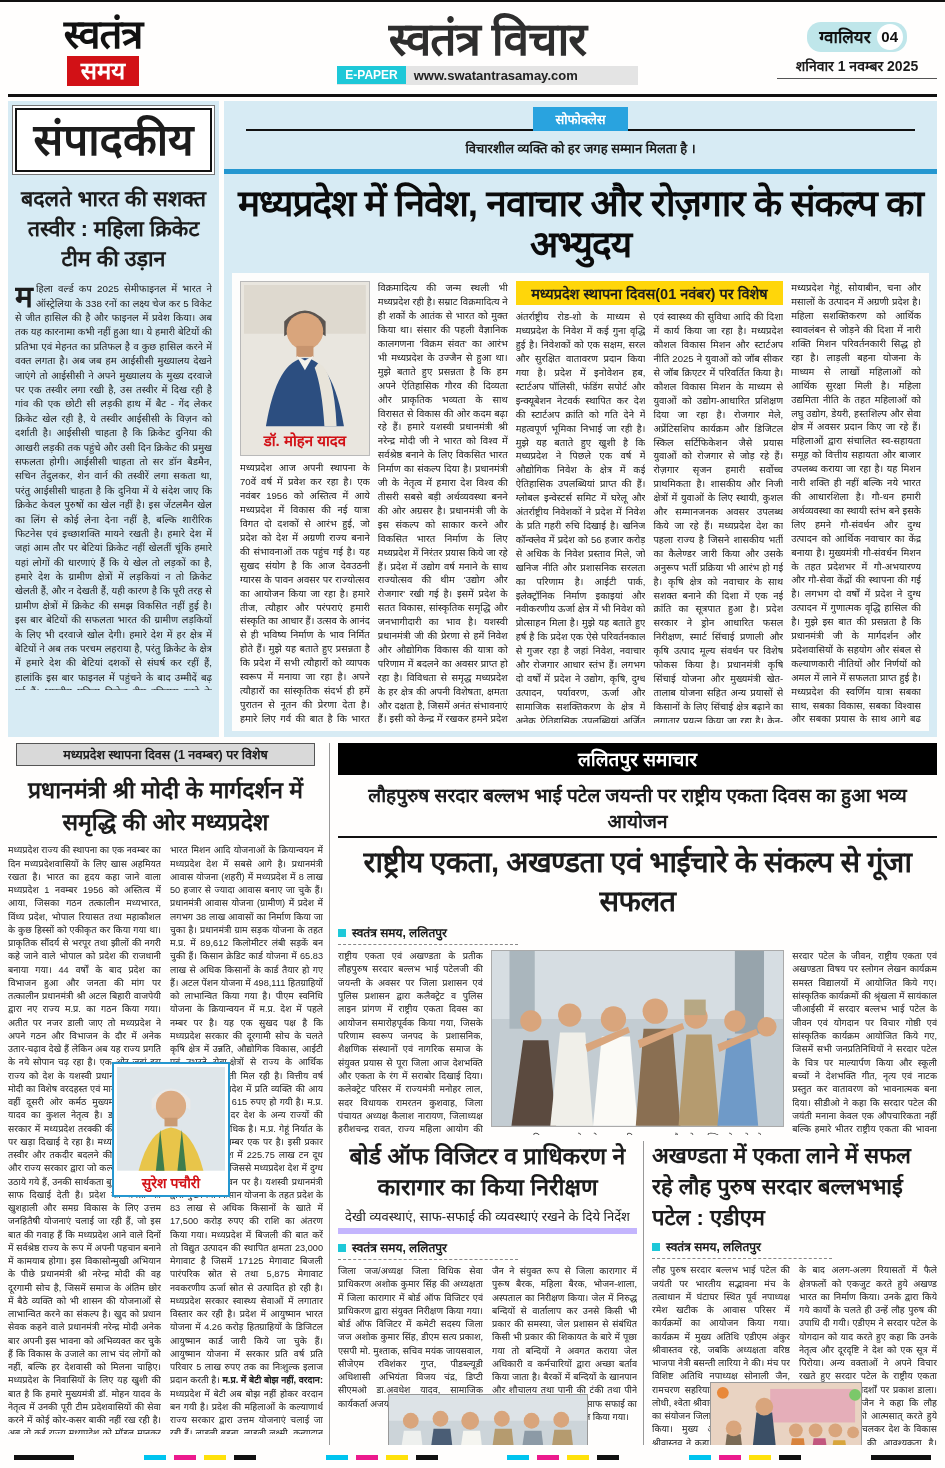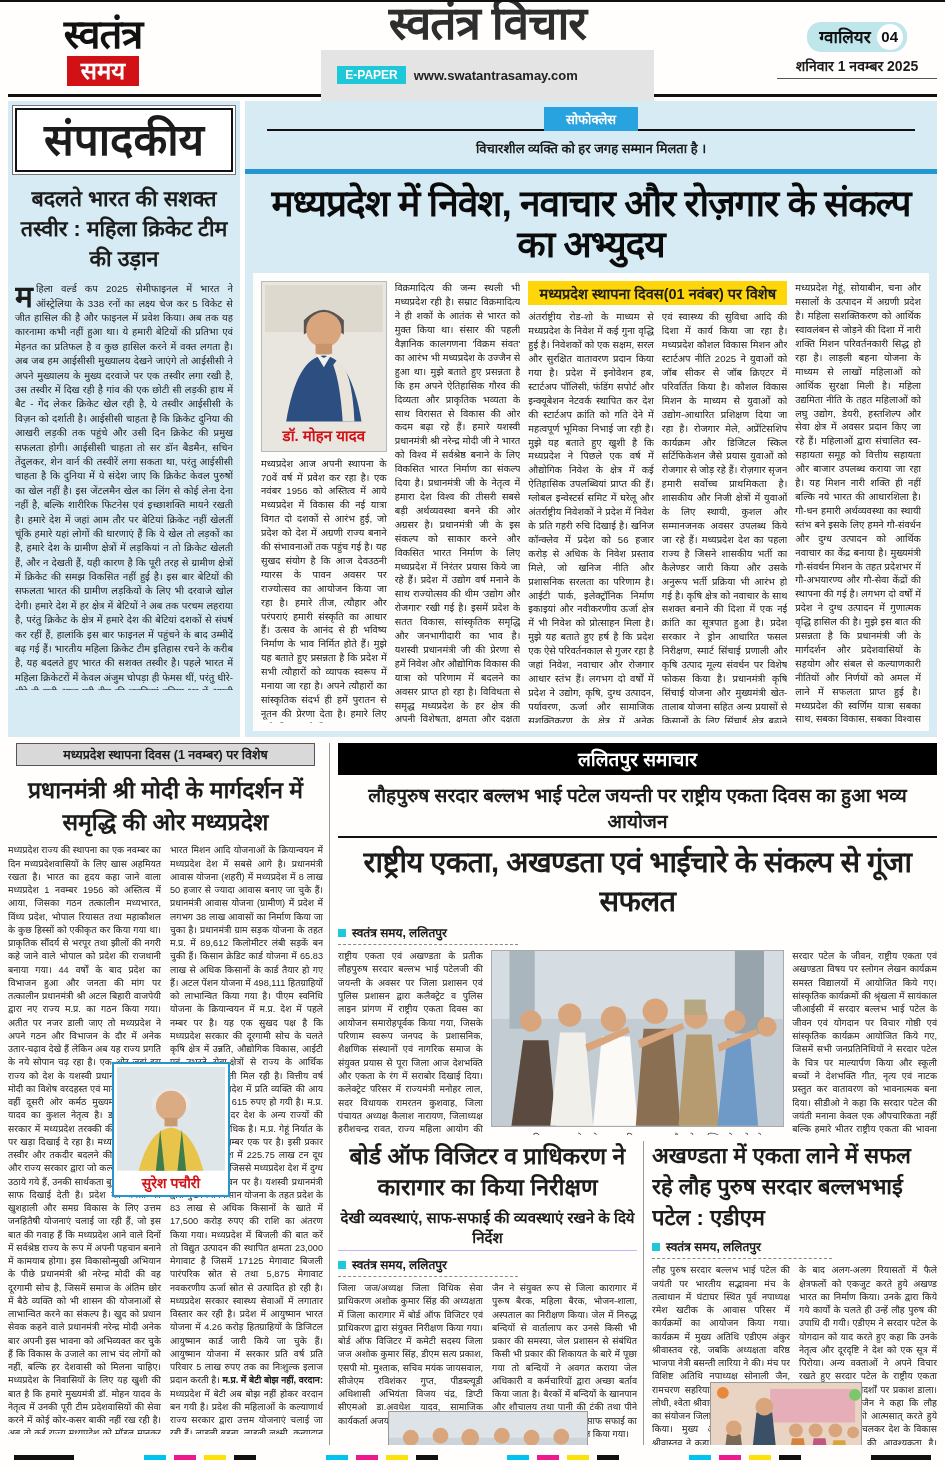--- a/index.html
+++ b/index.html
@@ -9,36 +9,36 @@
           border-top:2px solid #111; padding:6px 8px 0 8px; overflow:hidden; }
 
   
   .masthead { display:flex; align-items:center; height:84px; }
   .logo { width:190px; text-align:center; }
   .logo-top { font-size:40px; font-weight:900; color:#111; line-height:1; letter-spacing:-1px; }
   .logo-bottom { display:inline-block; background:#d21116; color:#fff; font-size:24px; font-weight:900;
                  padding:1px 14px; margin-top:2px; line-height:1.2; }
   .mast-center { flex:1; text-align:center; }
   .mast-title { font-size:46px; font-weight:900; color:#2e2e2e; line-height:1; letter-spacing:-1px; }
-  .epaper-bar { display:inline-flex; align-items:center; background:#e4e4e4; margin-top:4px; padding:16px; }
+  .epaper-bar { display:inline-flex; align-items:center; background:#e4e4e4; margin-top:4px; padding:0; }
   .epaper-badge { background:#1ec8d8; color:#fff; font-size:12px; font-weight:bold; padding:2px 8px; }
   .epaper-url { font-size:13px; font-weight:bold; color:#222; padding:2px 60px 2px 8px; text-decoration:none; }
   .mast-right { width:160px; text-align:center; }
   .edition-pill { display:inline-flex; align-items:center; gap:6px; background:#bfe6ea; border-radius:14px;
                   padding:2px 4px 2px 12px; }
   .edition-name { font-size:17px; font-weight:900; color:#111; }
   .page-num { background:#fff; border-radius:50%; width:26px; height:26px; line-height:26px;
               font-size:15px; font-weight:900; color:#111; }
   .mast-date { font-size:14px; font-weight:900; margin-top:4px; border-bottom:1px solid #555; padding-bottom:3px; }
   .mast-rule { border:none; border-top:3px solid #111; margin:2px 0 4px 0; }
 
   
   .top-section { display:flex; gap:5px; height:636px; }
 
-  .editorial { width:232px; background:#d7ebf4; padding:7px; overflow:hidden; }
+  .editorial { width:211px; background:#d7ebf4; padding:7px; overflow:hidden; }
   .ed-box { background:#fff; border:2px solid #111; box-shadow:0 0 0 2px #fff,0 0 0 3px #777;
             text-align:center; padding:8px 2px; }
   .ed-box-title { font-size:44px; font-weight:900; line-height:1; }
   .ed-headline { font-size:21.5px; font-weight:900; text-align:center; line-height:1.4; margin:12px 2px 8px 2px; }
   .ed-body { font-size:9.8px; line-height:1.47; text-align:justify; height:408px; overflow:hidden; }
   .dropcap { float:left; font-size:30px; font-weight:900; line-height:0.85; padding:2px 3px 0 0; }
 
   .main-panel { flex:1; background:#d7ebf4; padding:4px 8px 6px 8px; display:flex; flex-direction:column; overflow:hidden; }
   .quote-row { display:flex; gap:50px; padding:2px 14px; }
   .quote { flex:1; text-align:center; }
@@ -87,21 +87,21 @@
   .lal-col { width:150px; font-size:9.2px; line-height:1.45; text-align:justify; overflow:hidden; }
   .lal-mid { width:304px; display:flex; flex-direction:column; overflow:hidden; }
   .lal-photo { border:1px solid #aaa; background:#b9c3c9; margin-bottom:5px; }
   .lal-photo svg { display:block; width:100%; }
   .lal-mid-cols { display:flex; gap:8px; flex:1; overflow:hidden; }
   .lal-mid-col { flex:1; font-size:9.2px; line-height:1.45; text-align:justify; overflow:hidden; }
 
   .bottom-row { display:flex; gap:8px; margin-top:6px; flex:1; overflow:hidden; }
   .jail { width:306px; border-right:1px solid #999; padding-right:6px; overflow:hidden; }
   .jail-headline { font-size:23px; font-weight:900; text-align:center; line-height:1.35; margin-bottom:4px; }
-  .jail-subhead { font-size:15px; font-weight:700; text-align:center; border-bottom:1px solid #c4b5fd;
+  .jail-subhead { font-size:13px; font-weight:400; text-align:center; border-bottom:6px solid #c4b5fd;
                   padding-bottom:3px; margin-bottom:5px; }
   .jail-body,.adm-body { position:relative; display:flex; gap:9px; height:200px; overflow:hidden; }
   .small-col { flex:1; font-size:9.2px; line-height:1.44; text-align:justify; overflow:hidden; }
   .jail-photo { position:absolute; left:50px; bottom:0; width:200px; border:1px solid #999; background:#cfd6da; z-index:2; }
   .jail-photo svg,.adm-photo svg { display:block; width:100%; }
   .adm { flex:1; overflow:hidden; }
   .adm-headline { font-size:22px; font-weight:900; text-align:left; line-height:1.4; margin-bottom:5px; }
   .adm-photo { position:absolute; left:58px; top:118px; width:152px; border:1px solid #999; background:#e8c9b2; z-index:2; }
 
   

